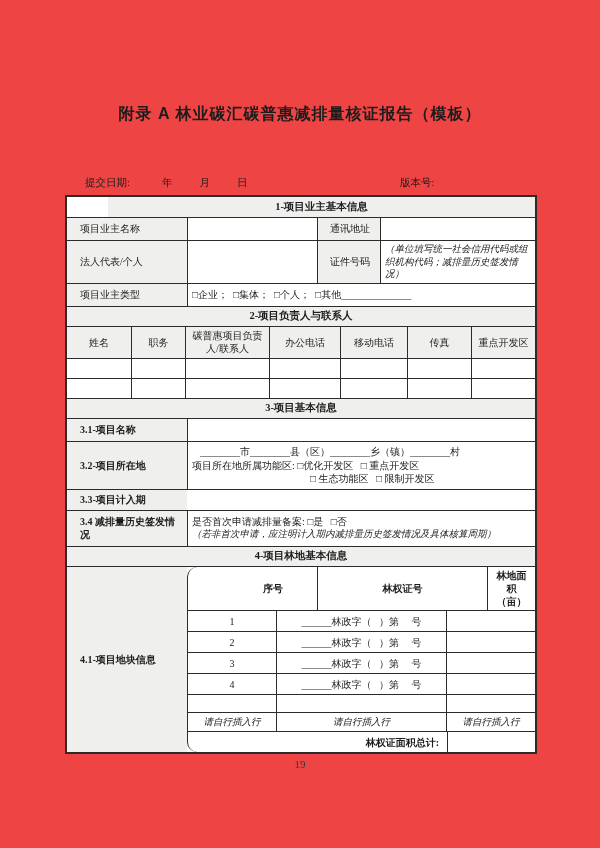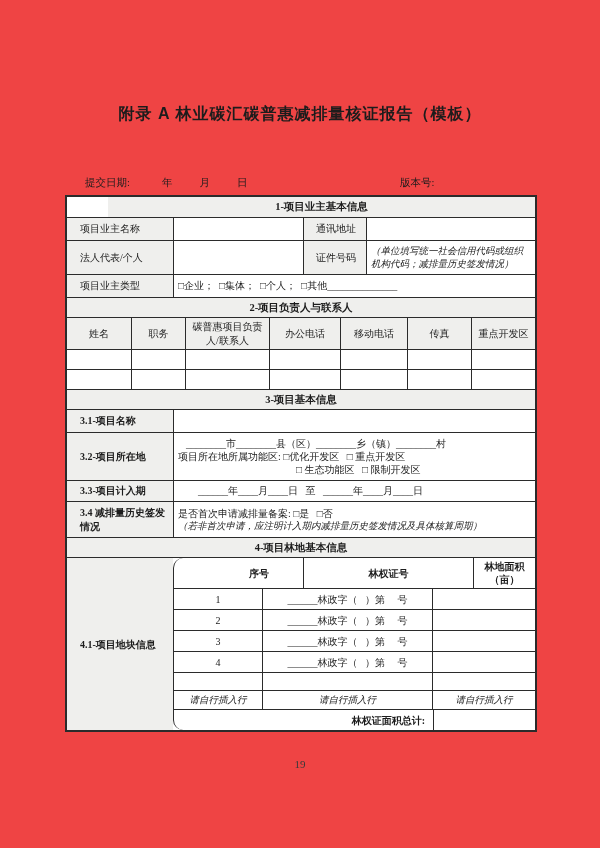--- a/index.html
+++ b/index.html
@@ -40,21 +40,21 @@
   }
   .td:first-child { border-left: none; }
   .gray { background: #efefed; }
   .cen  { align-items: center; text-align: center; }
   .bld  { font-weight: bold; }
   .it   { font-style: italic; font-size: 9.5px; }
   .sec  { flex: 1; font-weight: bold; font-size: 10.5px; }
   .fx   { flex: 1; }
 
   
-  .w-lab  { width: 106px; padding-left: 13px; }   
+  .w-lab  { width: 120px; padding-left: 13px; }   
   .w-s1b  { width: 130px; }
   .w-s1c  { width: 63px; padding-left: 12px;  }
   .c2-0 { width: 64px; } .c2-1 { width: 54px; } .c2-2 { width: 84px; }
   .c2-3 { width: 71px; } .c2-4 { width: 67px; } .c2-5 { width: 64px; }
   .c4-no { width: 88px; } .c4-cert { width: 170px; } .c4-merge { width: 259px; }
 
   
   .h18{min-height:18px}.h19{min-height:19px}.h20{min-height:20px}
   .h21{min-height:21px}.h23{min-height:23px}.h32{min-height:32px}
   .h34{min-height:34px}.h36{min-height:36px}.h48{min-height:48px}
@@ -145,21 +145,20 @@
     <div class="tr h23">
       <div class="td gray bld w-lab">3.1-项目名称</div>
       <div class="td fx"></div>
     </div>
     <div class="tr h48">
       <div class="td gray bld w-lab">3.2-项目所在地</div>
       <div class="td fx"><span class="indent1">________市________县（区）________乡（镇）________村</span><span>项目所在地所属功能区: □优化开发区   □ 重点开发区</span><span class="indent2">□ 生态功能区   □ 限制开发区</span></div>
     </div>
     <div class="tr h21">
       <div class="td gray bld w-lab">3.3-项目计入期</div>
-      <div class="td fx indent3">______年____月____日   至   ______年____月____日</div>
     </div>
     <div class="tr h36">
       <div class="td gray bld w-lab">3.4 减排量历史签发情况</div>
       <div class="td fx"><span>是否首次申请减排量备案: □是   □否</span><span class="it">（若非首次申请，应注明计入期内减排量历史签发情况及具体核算周期）</span></div>
     </div>
 
     <div class="tr h20">
       <div class="td sec gray cen">4-项目林地基本信息</div>
     </div>
     <div class="tr">

